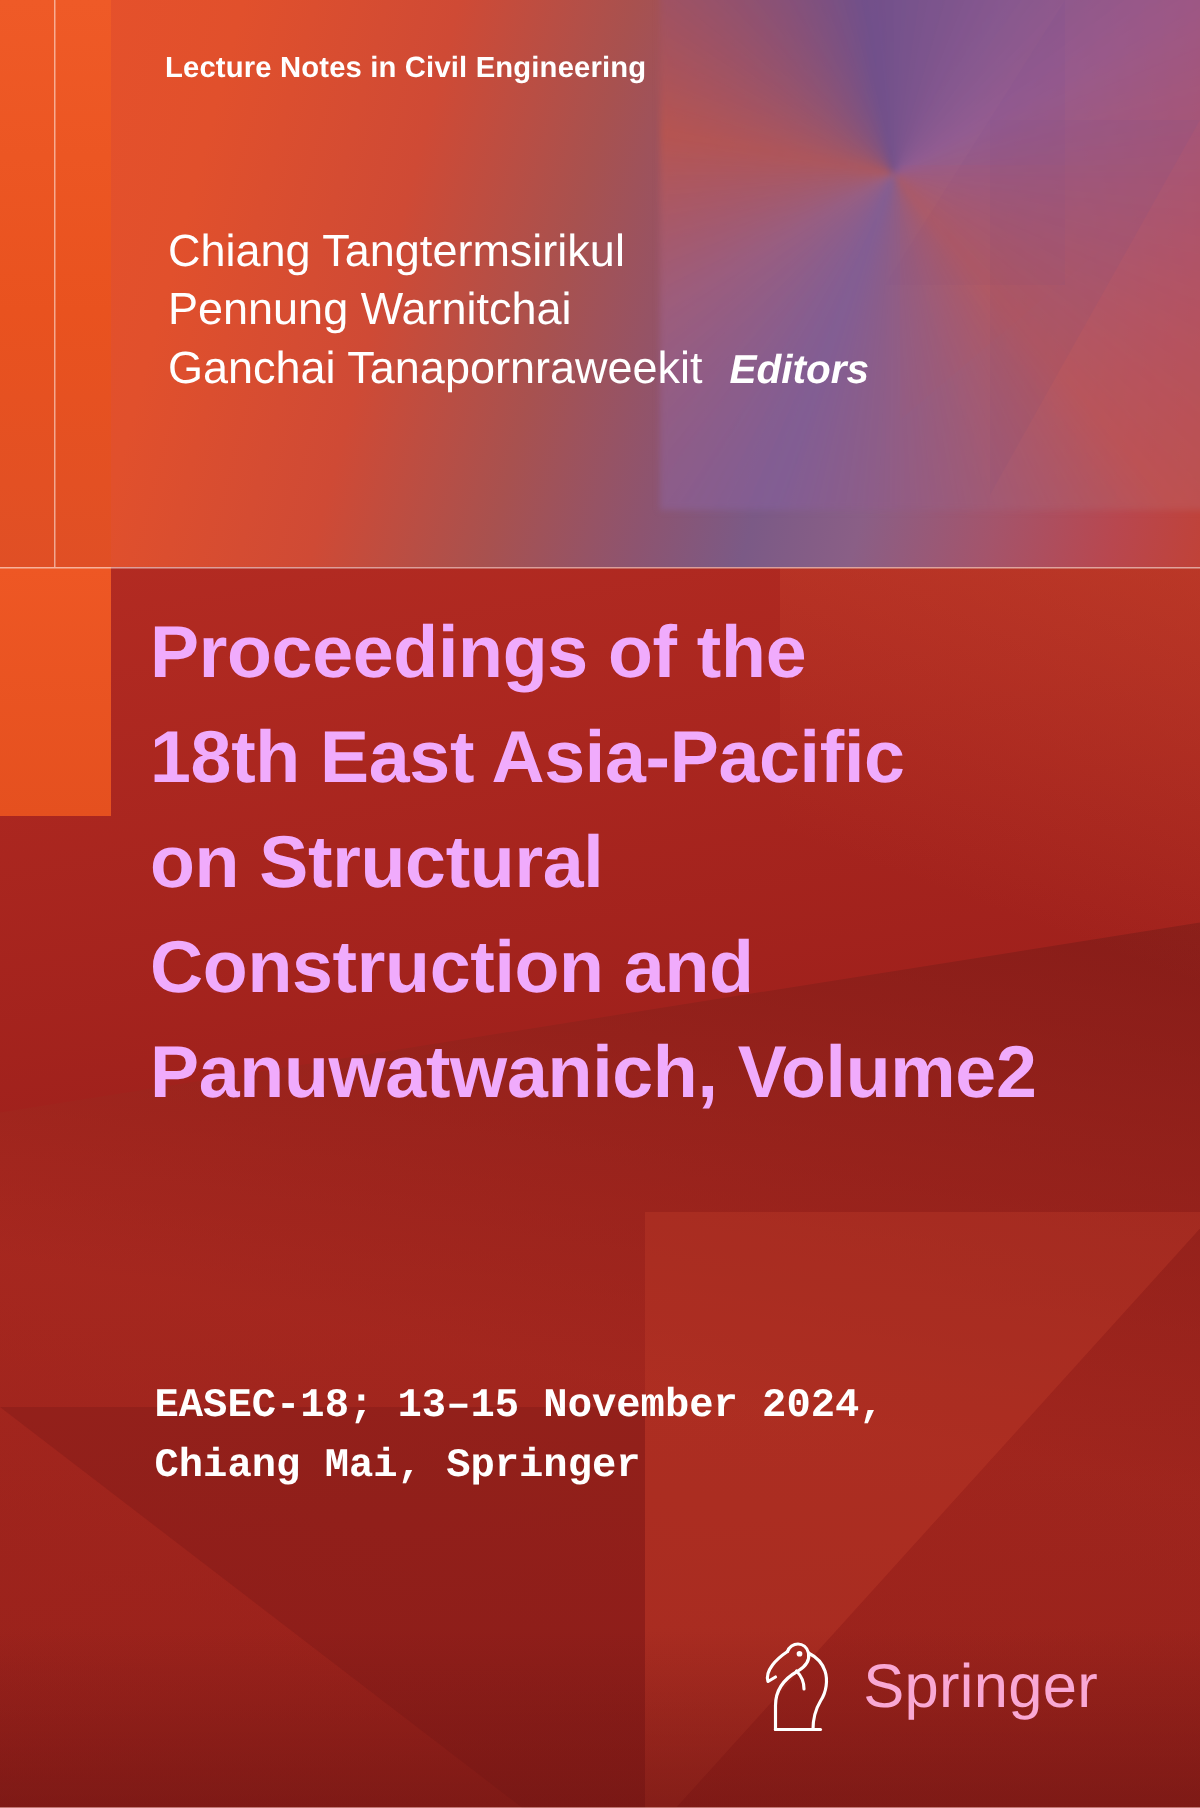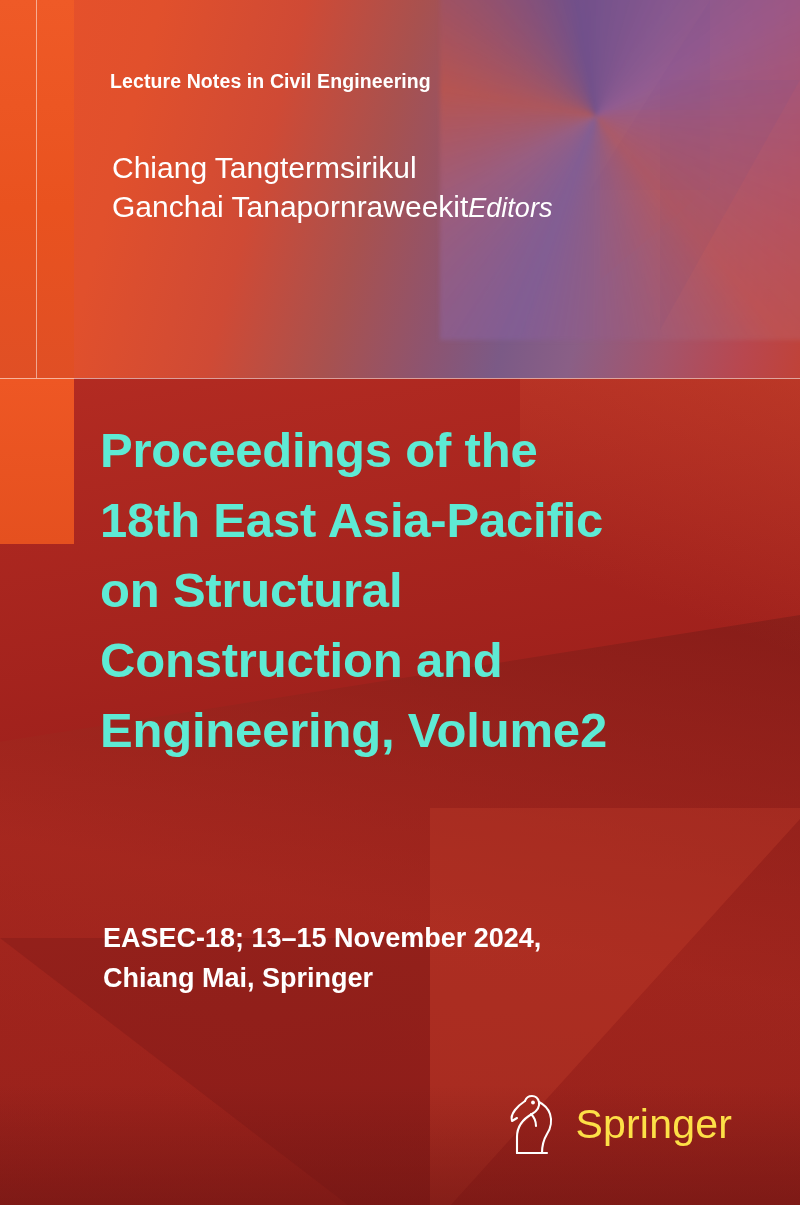--- a/index.html
+++ b/index.html
@@ -151,79 +151,80 @@
   
   .series {
     position: absolute;
     left: 110px;
     top: 34px;
     font-size: 19.5px;
     font-weight: bold;
     color: #ffffff;
     letter-spacing: 0.1px;
     white-space: nowrap;
-    margin-top: 36px;
   }
   .editors {
     position: absolute;
     left: 112px;
     top: 148px;
     width: 640px;
   }
   .editor-line {
     font-size: 30px;
     color: #ffffff;
     line-height: 39px;
     white-space: nowrap;
   }
   .editors-label {
     font-style: italic;
-    font-weight: normal;
+    font-weight: bold;
     font-size: 27px;
+    margin-left: 18px;
   }
   .title {
     position: absolute;
     left: 100px;
-    top: 415px;
+    top: 400px;
     width: 660px;
-    color: #5eead4;
+    color: #f0abfc;
     font-size: 49px;
     font-weight: bold;
     line-height: 70px;
     letter-spacing: -0.2px;
   }
   .title div { white-space: nowrap; }
   .subtitle {
     position: absolute;
     left: 103px;
     top: 918px;
     width: 640px;
     color: #ffffff;
     font-size: 27px;
     font-weight: bold;
     line-height: 40px;
+    font-family: Liberation Mono, monospace;
   }
   .subtitle div { white-space: nowrap; }
   
   .logo {
     position: absolute;
     right: 68px;
     bottom: 50px;
     display: flex;
     align-items: center;
     gap: 14px;
   }
   .logo-mark {
     width: 58px;
     height: 62px;
     display: block;
   }
   .logo-word {
     font-size: 41px;
-    color: #fde047;
+    color: #f9a8d4;
     letter-spacing: 0.2px;
     font-weight: normal;
   }
 </style>
 </head>
 <body>
 
 <div class="cover">
 
   <div class="bg-base"></div>
@@ -243,29 +244,30 @@
 
   <div class="spine-top"></div>
   <div class="spine-mid"></div>
   <div class="hline"></div>
   <div class="vline"></div>
 
   <div class="series">Lecture Notes in Civil Engineering</div>
 
   <div class="editors">
     <div class="editor-line">Chiang Tangtermsirikul</div>
+    <div class="editor-line">Pennung Warnitchai</div>
     <div class="editor-line"><span>Ganchai Tanapornraweekit</span><span class="editors-label">Editors</span></div>
   </div>
 
   <div class="title">
     <div>Proceedings of the</div>
     <div>18th East Asia-Pacific</div>
     <div>on Structural</div>
     <div>Construction and</div>
-    <div>Engineering, Volume2</div>
+    <div>Panuwatwanich, Volume2</div>
   </div>
 
   <div class="subtitle">
     <div>EASEC-18; 13–15 November 2024,</div>
     <div>Chiang Mai, Springer</div>
   </div>
 
   <div class="logo">
     <svg class="logo-mark" viewBox="0 0 58 62" aria-hidden="true">
       <g fill="none" stroke="#ffffff" stroke-width="2.1" stroke-linejoin="round" stroke-linecap="round">

